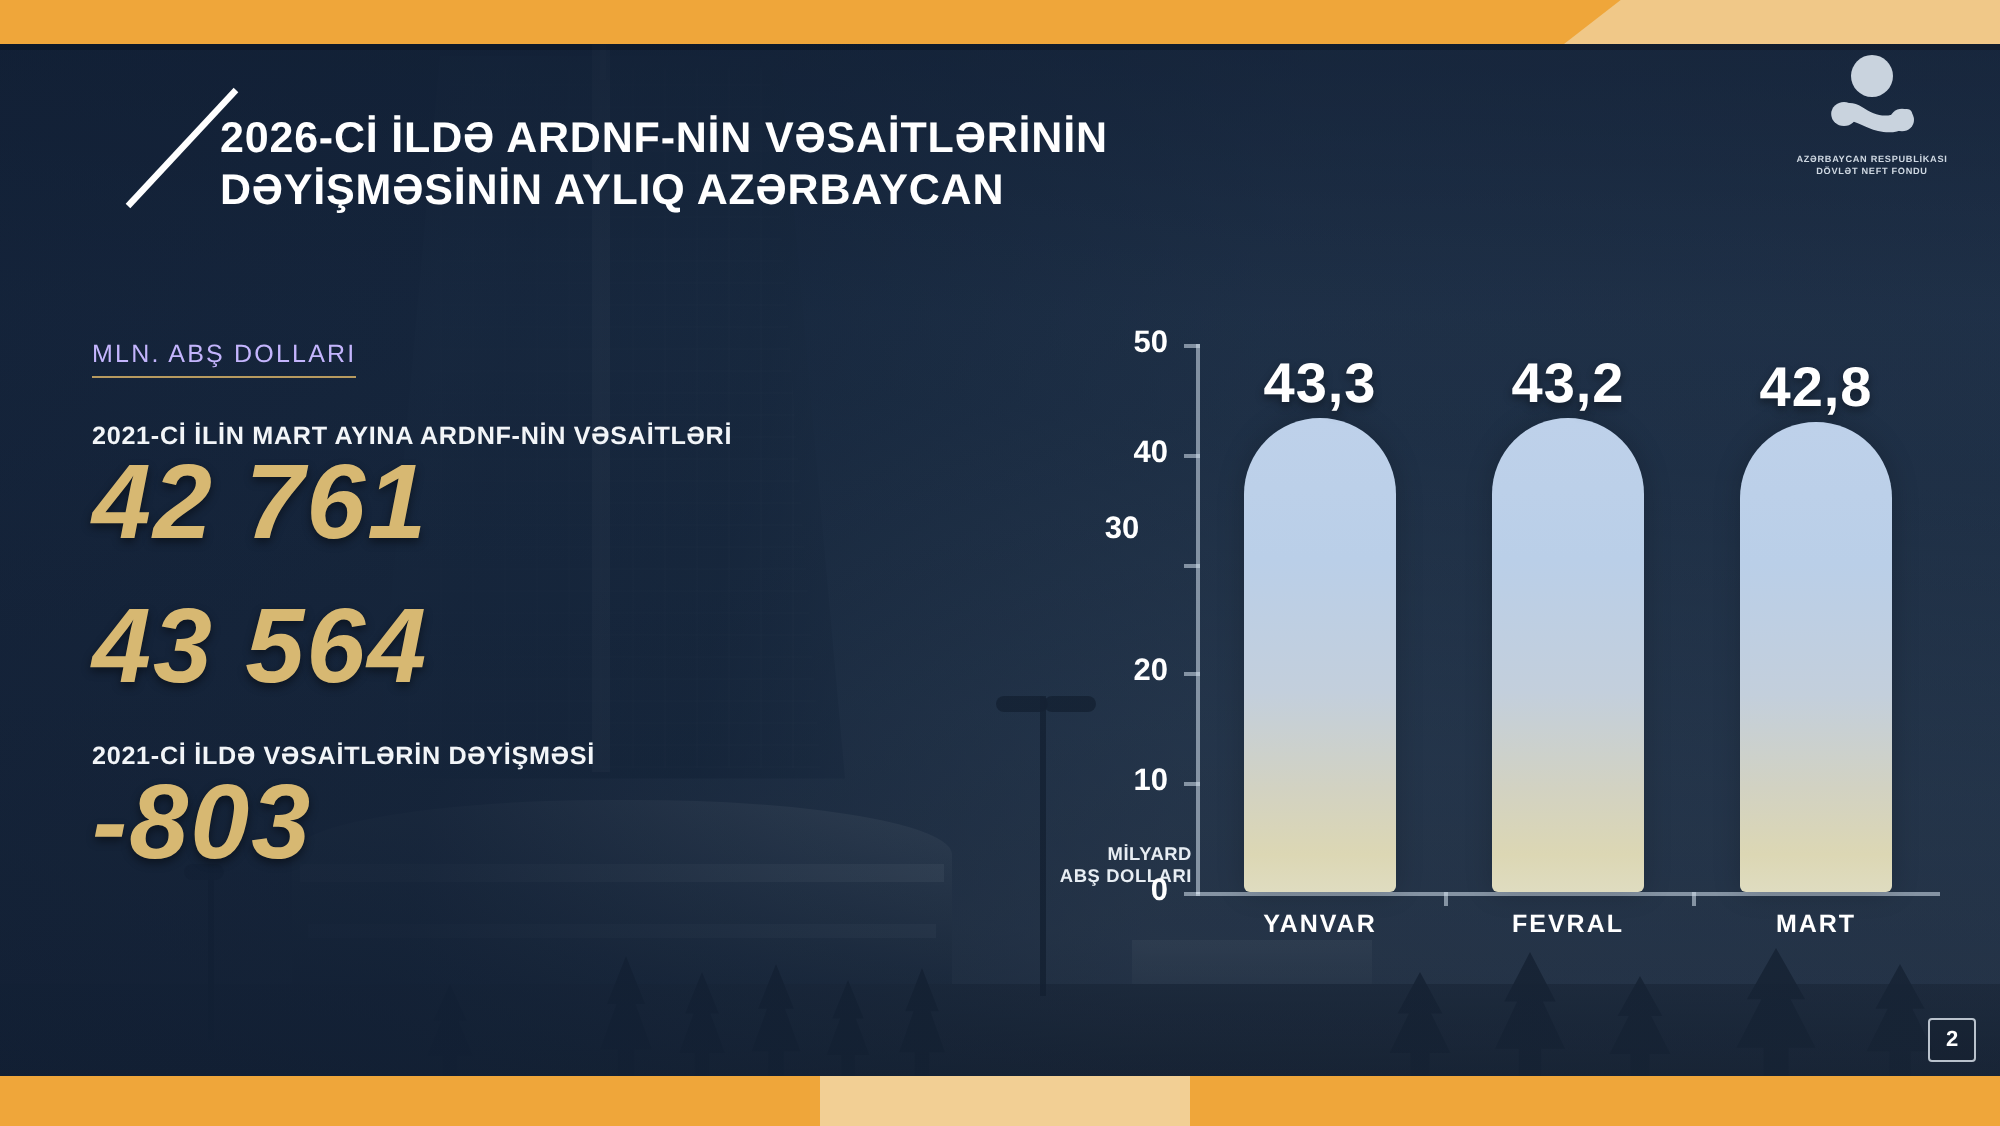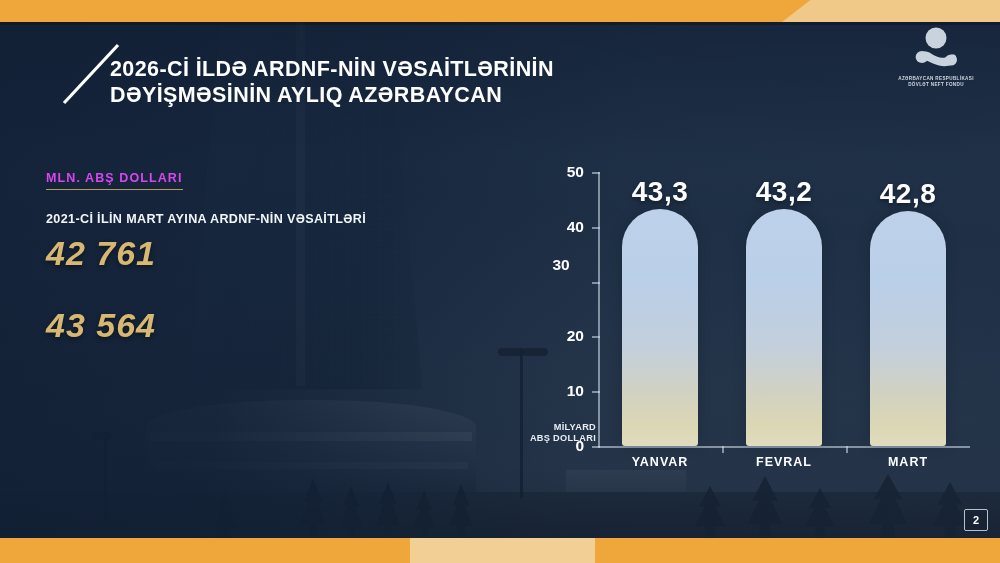--- a/index.html
+++ b/index.html
@@ -59,26 +59,26 @@
     color:#ffffff;font-weight:bold;font-size:21.5px;line-height:26px;letter-spacing:.4px;}
   .title div{white-space:nowrap;}
 
   
   .logo{position:absolute;right:12px;top:26px;width:104px;text-align:center;z-index:7;}
   .logo-mark{width:104px;height:44px;}
   .logo-text{margin-top:2px;color:#cfd8e2;font-size:4.6px;font-weight:bold;letter-spacing:.35px;line-height:6.4px;}
 
   
   .stats{position:absolute;left:46px;top:168px;width:420px;z-index:5;}
-  .unit{color:#d946ef;font-size:12.5px;font-weight:bold;letter-spacing:1.1px;
+  .unit{color:#c4b5fd;font-size:12.5px;font-weight:normal;letter-spacing:1.1px;
         padding-bottom:4px;display:inline-block;border-bottom:1.5px solid #b79a5f;}
   .stat{margin-top:22px;}
   .stat-label{color:#f2f5f8;font-size:12.6px;font-weight:bold;letter-spacing:.35px;}
   .stat-value{color:#d7b872;font-style:italic;font-weight:bold;letter-spacing:1px;
-     font-size:34px;line-height:50px;margin-top:2px;
+     font-size:53px;line-height:50px;margin-top:2px;
      text-shadow:0 2px 5px rgba(0,0,0,.45);}
 
   
   .chart{position:absolute;left:530px;top:150px;width:440px;height:320px;z-index:5;}
   .yaxis-line{position:absolute;left:68px;top:22px;width:2px;height:275px;background:rgba(214,226,238,.55);}
   .xaxis-line{position:absolute;left:68px;top:296px;width:372px;height:2px;background:rgba(214,226,238,.55);}
   .ytick{position:absolute;left:62px;width:8px;height:2px;background:rgba(214,226,238,.55);}
   .ylabel{position:absolute;right:auto;width:46px;text-align:right;color:#ffffff;
      font-size:15.5px;font-weight:bold;transform:translateY(-9px);}
   .xtick{position:absolute;top:296px;width:2px;height:7px;background:rgba(214,226,238,.55);}
@@ -168,20 +168,24 @@
 
     <div class="stat">
       <div class="stat-label">2021-Cİ İLİN MART AYINA ARDNF-NİN VƏSAİTLƏRİ</div>
       <div class="stat-value">42 761</div>
     </div>
 
     <div class="stat">
       <div class="stat-value">43 564</div>
     </div>
 
+    <div class="stat">
+      <div class="stat-label">2021-Cİ İLDƏ VƏSAİTLƏRİN DƏYİŞMƏSİ</div>
+      <div class="stat-value">-803</div>
+    </div>
   </div>
 
   <div class="chart">
     <div class="yaxis-line"></div>
     <div class="xaxis-line"></div>
     <div class="axis-caption">
       <div>MİLYARD</div>
       <div>ABŞ DOLLARI</div>
     </div>
     <div id="y-ticks">

